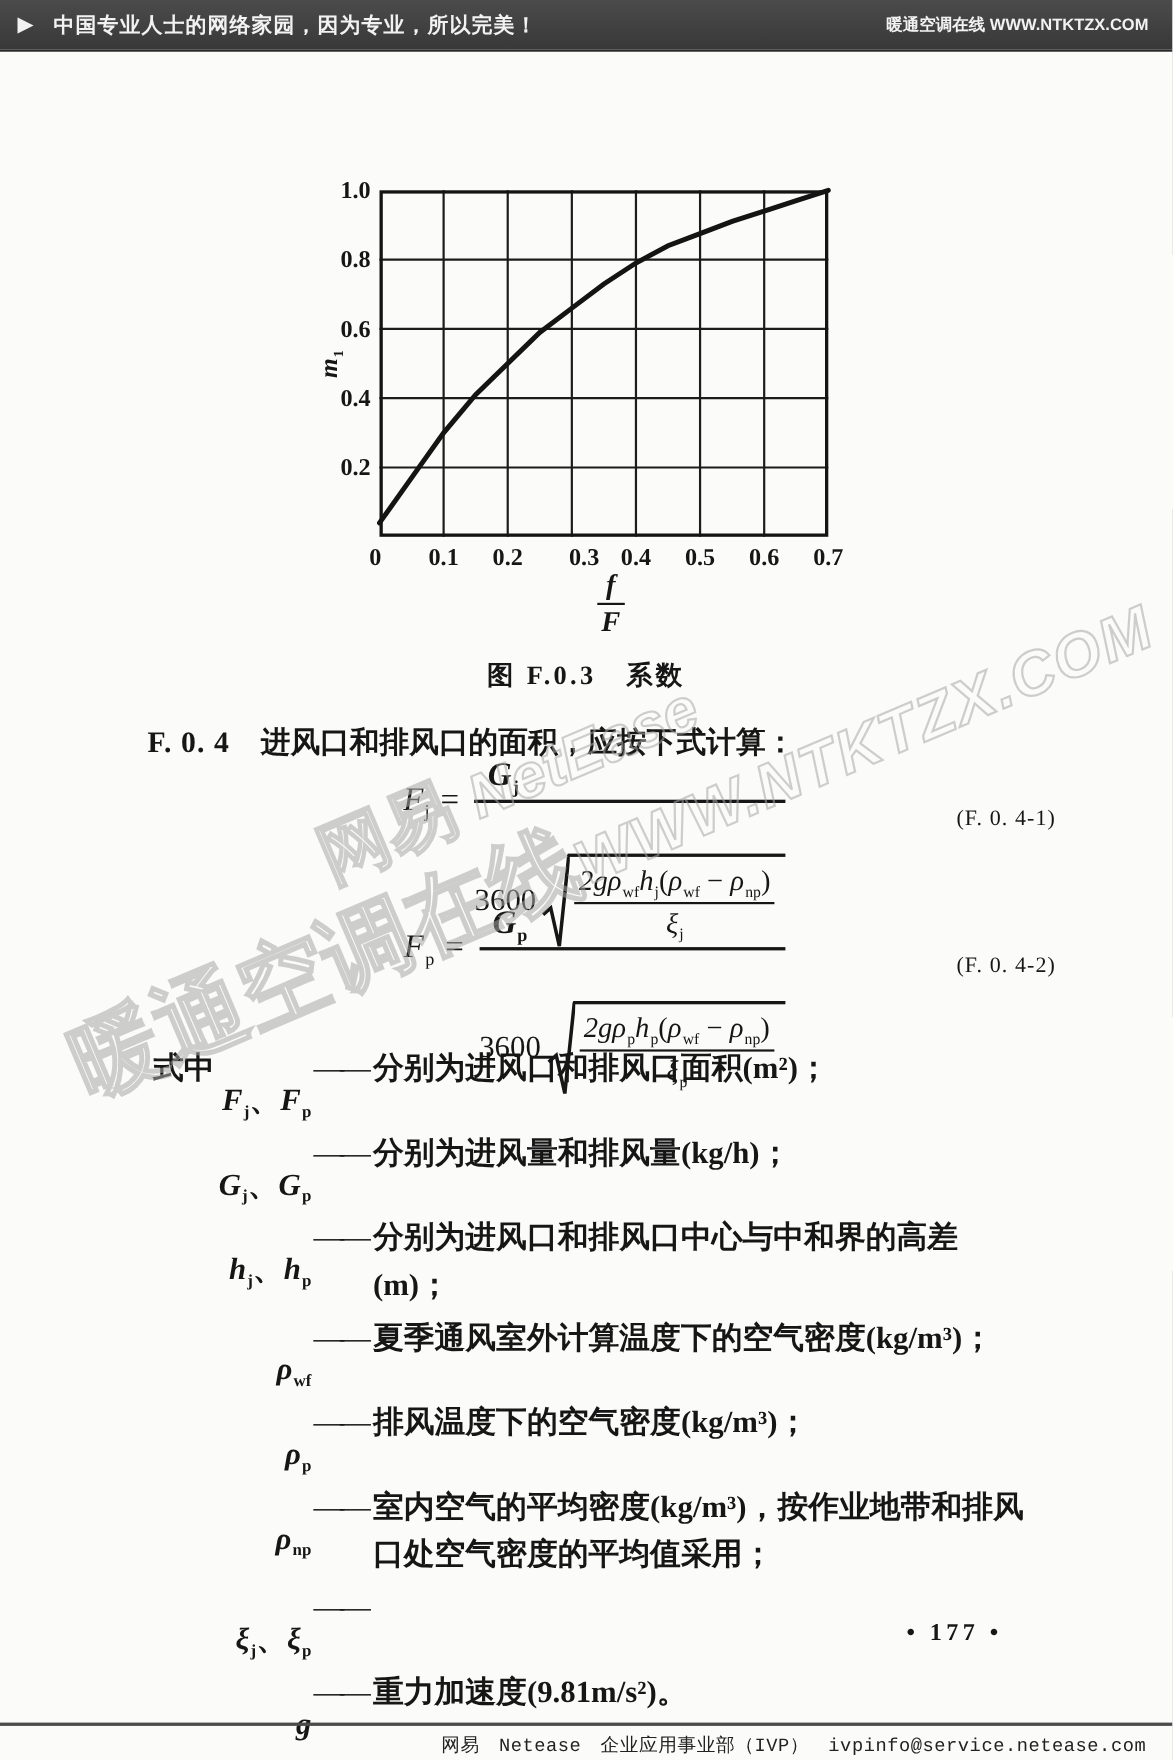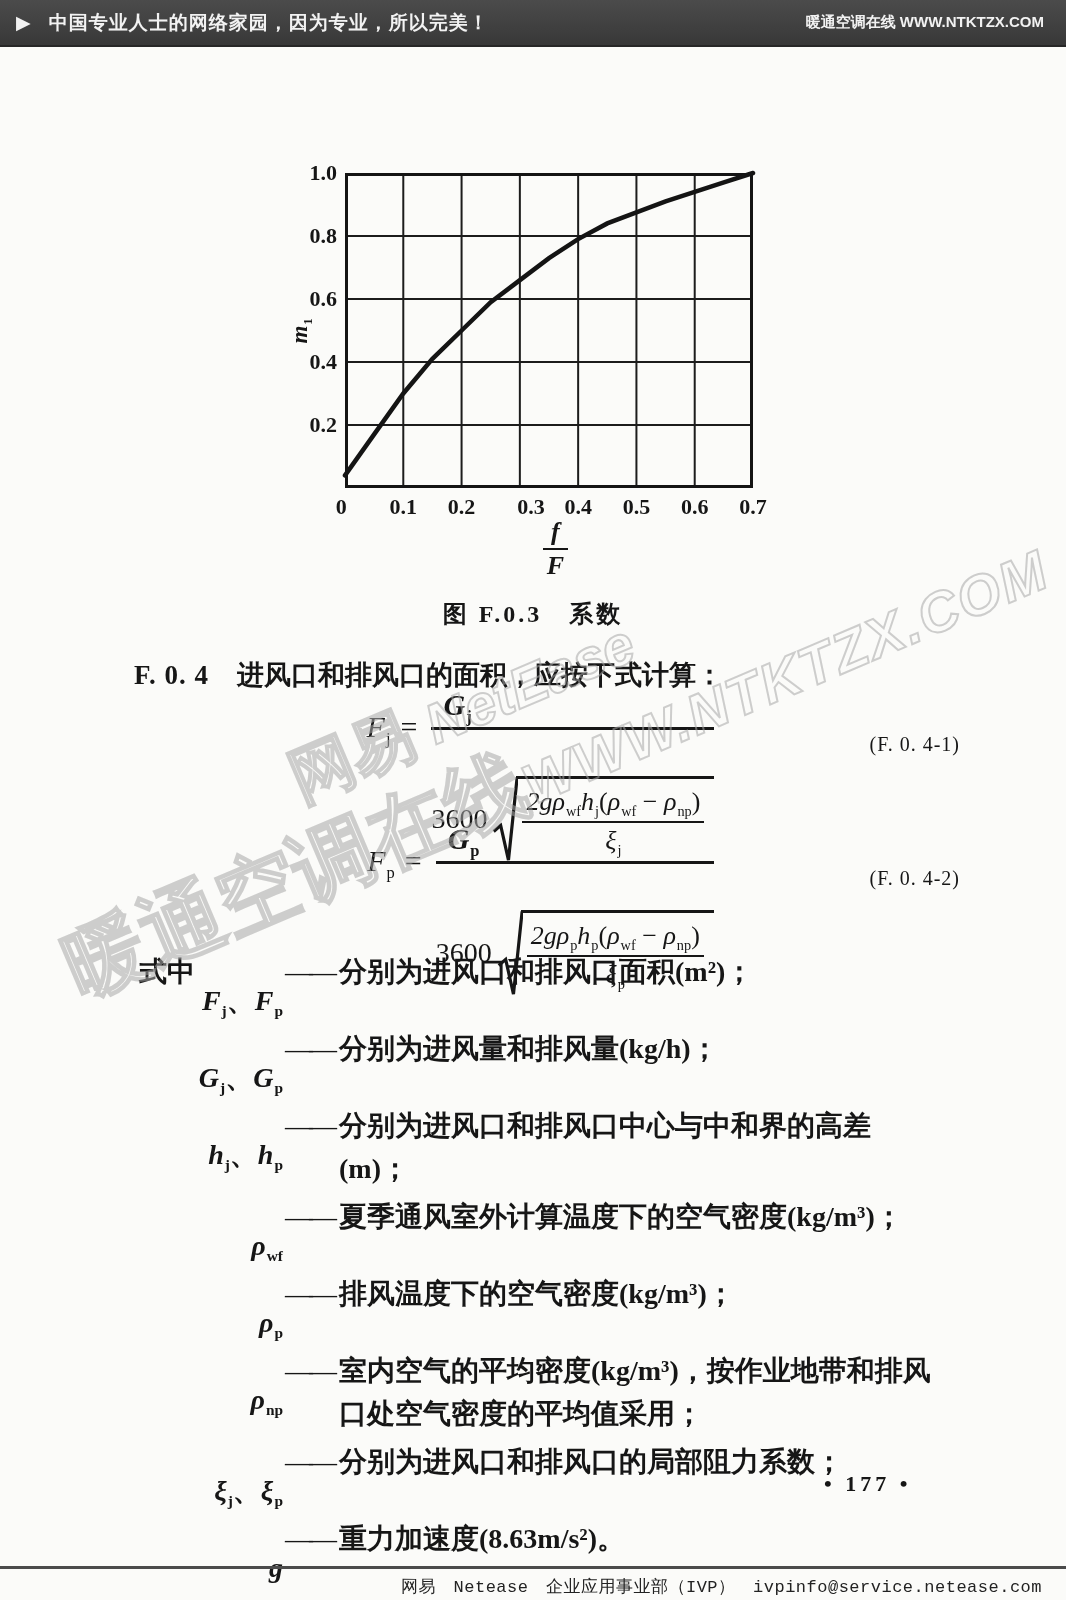--- a/index.html
+++ b/index.html
@@ -239,26 +239,25 @@
       <span class="def-desc">排风温度下的空气密度(kg/m³)；</span>
     </div>
     <div class="def-row">
       <span class="def-term"><span class="var">ρ</span><sub>np</sub></span>
       <span class="def-dash">——</span>
       <span class="def-desc">室内空气的平均密度(kg/m³)，按作业地带和排风口处空气密度的平均值采用；</span>
     </div>
     <div class="def-row">
       <span class="def-term"><span class="var">ξ</span><sub>j</sub><span class="rm">、</span><span class="var">ξ</span><sub>p</sub></span>
       <span class="def-dash">——</span>
-      <span class="def-desc">分别为进风口和排风口的局部阻力系数；</span>
     </div>
     <div class="def-row">
       <span class="def-term"><span class="var">g</span></span>
       <span class="def-dash">——</span>
-      <span class="def-desc">重力加速度(8.63m/s²)。</span>
+      <span class="def-desc">重力加速度(9.81m/s²)。</span>
     </div>
   </div>
 
   <div class="pageno">• 177 •</div>
 
   <div class="footrule"></div>
   <div class="foottext">网易　Netease　企业应用事业部（IVP）　ivpinfo@service.netease.com</div>
 
   <div class="wm wm1"><span class="cn">网易 </span><span class="en">NetEase</span></div>
   <div class="wm wm2"><span class="cn">暖通空调在线</span><span class="en">WWW.NTKTZX.COM</span></div>

